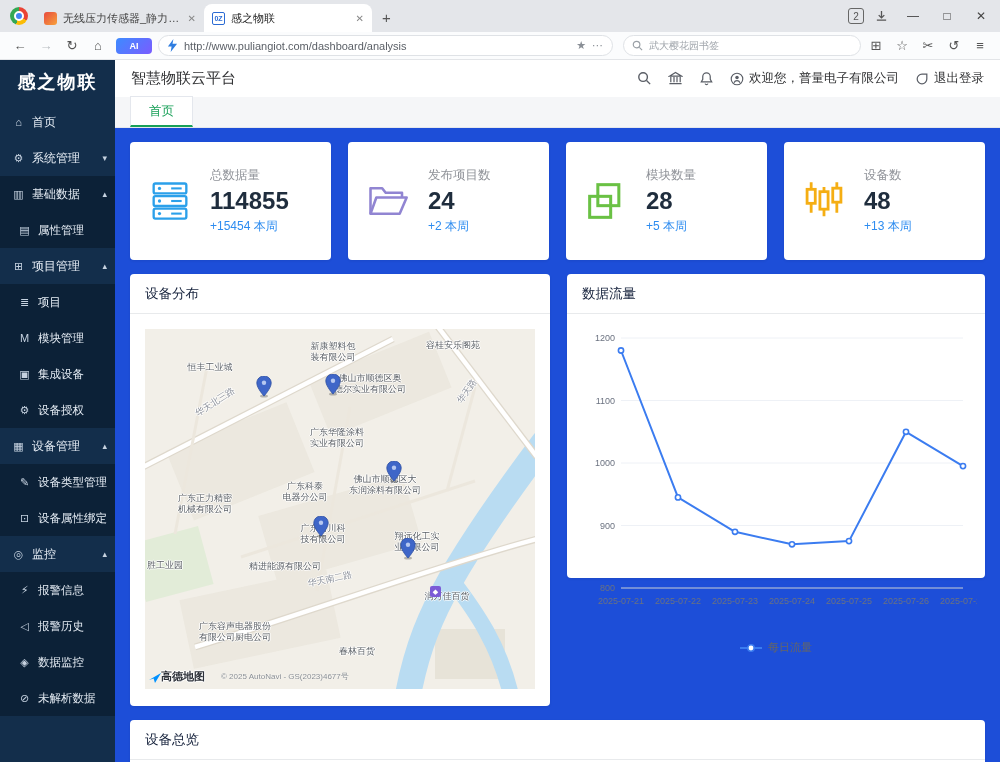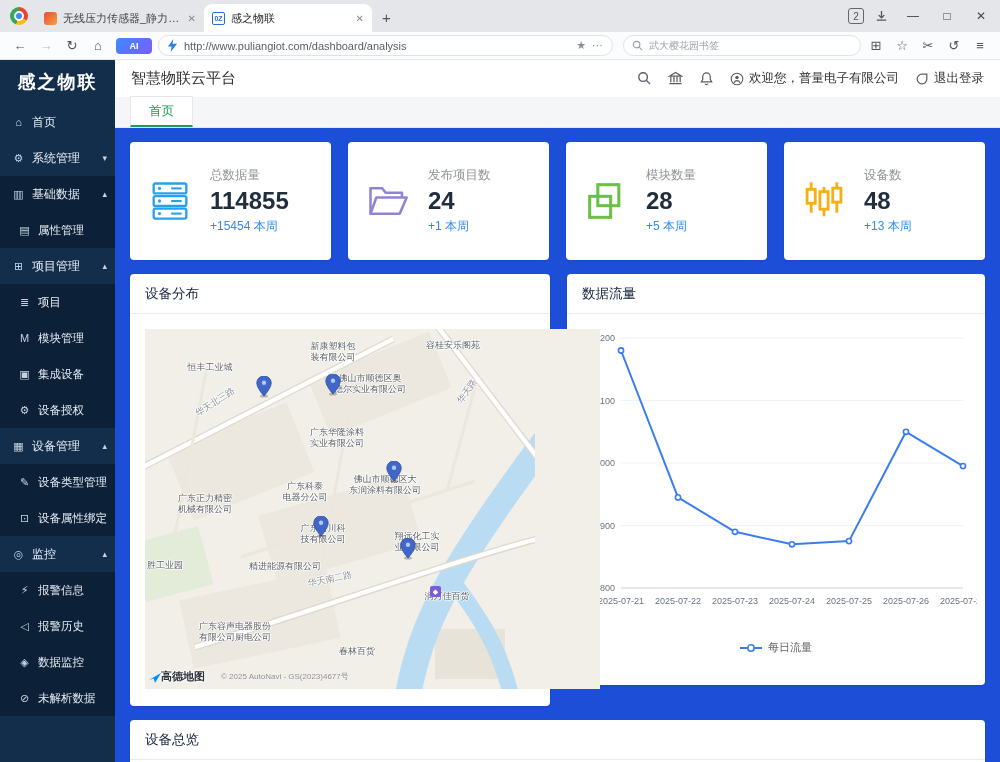--- a/index.html
+++ b/index.html
@@ -62,23 +62,23 @@
   .stat-icon { flex:0 0 44px; display:flex; align-items:center; justify-content:center; }
   .stat-text { display:flex; flex-direction:column; gap:3px; }
   .stat-label { font-size:12.5px; color:#909399; }
   .stat-value { font-size:24px; font-weight:bold; color:#1f2d3d; }
   .stat-delta { font-size:12px; color:#2d8cf0; }
 
   #row2 { display:flex; gap:17px; margin-top:14px; }
   .panel { background:#fff; border-radius:4px; box-shadow:0 1px 3px rgba(0,0,0,.08); }
   .panel-header { height:40px; display:flex; align-items:center; padding:0 15px; font-size:13.5px; color:#17233d; border-bottom:1px solid #e8eaec; }
   #map-panel { width:420px; flex:0 0 420px; height:432px; }
-  #chart-panel { flex:1; height:411px; min-width:0; }
-
-  #map { position:relative; width:455px; height:360px; margin:15px; overflow:hidden; cursor:grab; background:#f2efe8; }
+  #chart-panel { flex:1; height:304px; min-width:0; }
+
+  #map { position:relative; width:390px; height:360px; margin:15px; overflow:hidden; cursor:grab; background:#f2efe8; }
   .map-label { position:absolute; transform:translate(-50%,-50%); font-size:9px; line-height:10.5px; color:#5c6167; text-align:center; white-space:pre-line;
     text-shadow:1px 0 #fff,-1px 0 #fff,0 1px #fff,0 -1px #fff; pointer-events:none; }
   .map-label.road { color:#8a8f99; }
   .map-pin { position:absolute; width:16px; height:22px; }
   .poi-badge { position:absolute; width:11px; height:11px; border-radius:2px; background:#7b5bd6; color:#fff; font-size:7px; display:flex; align-items:center; justify-content:center; }
   #amap-logo { position:absolute; left:4px; bottom:5px; display:flex; align-items:center; gap:0; font-size:11px; font-weight:bold; color:#2c3038;
     text-shadow:1px 0 #fff,-1px 0 #fff,0 1px #fff,0 -1px #fff; }
   #amap-attrib { position:absolute; left:76px; bottom:7px; font-size:8px; color:#8a8f95; text-shadow:0 0 2px #fff; }
 
   #chart-body { padding:8px 8px 0 8px; }
@@ -300,21 +300,21 @@
             <div class="stat-card">
               <span class="stat-icon">
                 <svg viewBox="0 0 36 36" width="42" height="42" fill="none" stroke="#9185d2" stroke-width="2.2" stroke-linejoin="round">
                   <path d="M3 29V7h10l3 4h14v4"></path>
                   <path d="M8 15h26l-6 14H3z"></path>
                 </svg>
               </span>
               <span class="stat-text">
                 <span class="stat-label">发布项目数</span>
                 <span class="stat-value">24</span>
-                <span class="stat-delta">+1 本周</span>
+                <span class="stat-delta">+2 本周</span>
               </span>
             </div>
             <div class="stat-card">
               <span class="stat-icon">
                 <svg viewBox="0 0 36 36" width="42" height="42" fill="none" stroke="#6ac144" stroke-width="2.6">
                   <rect x="11" y="4" width="18" height="18"></rect>
                   <rect x="4" y="14" width="18" height="18"></rect>
                 </svg>
               </span>
               <span class="stat-text">

